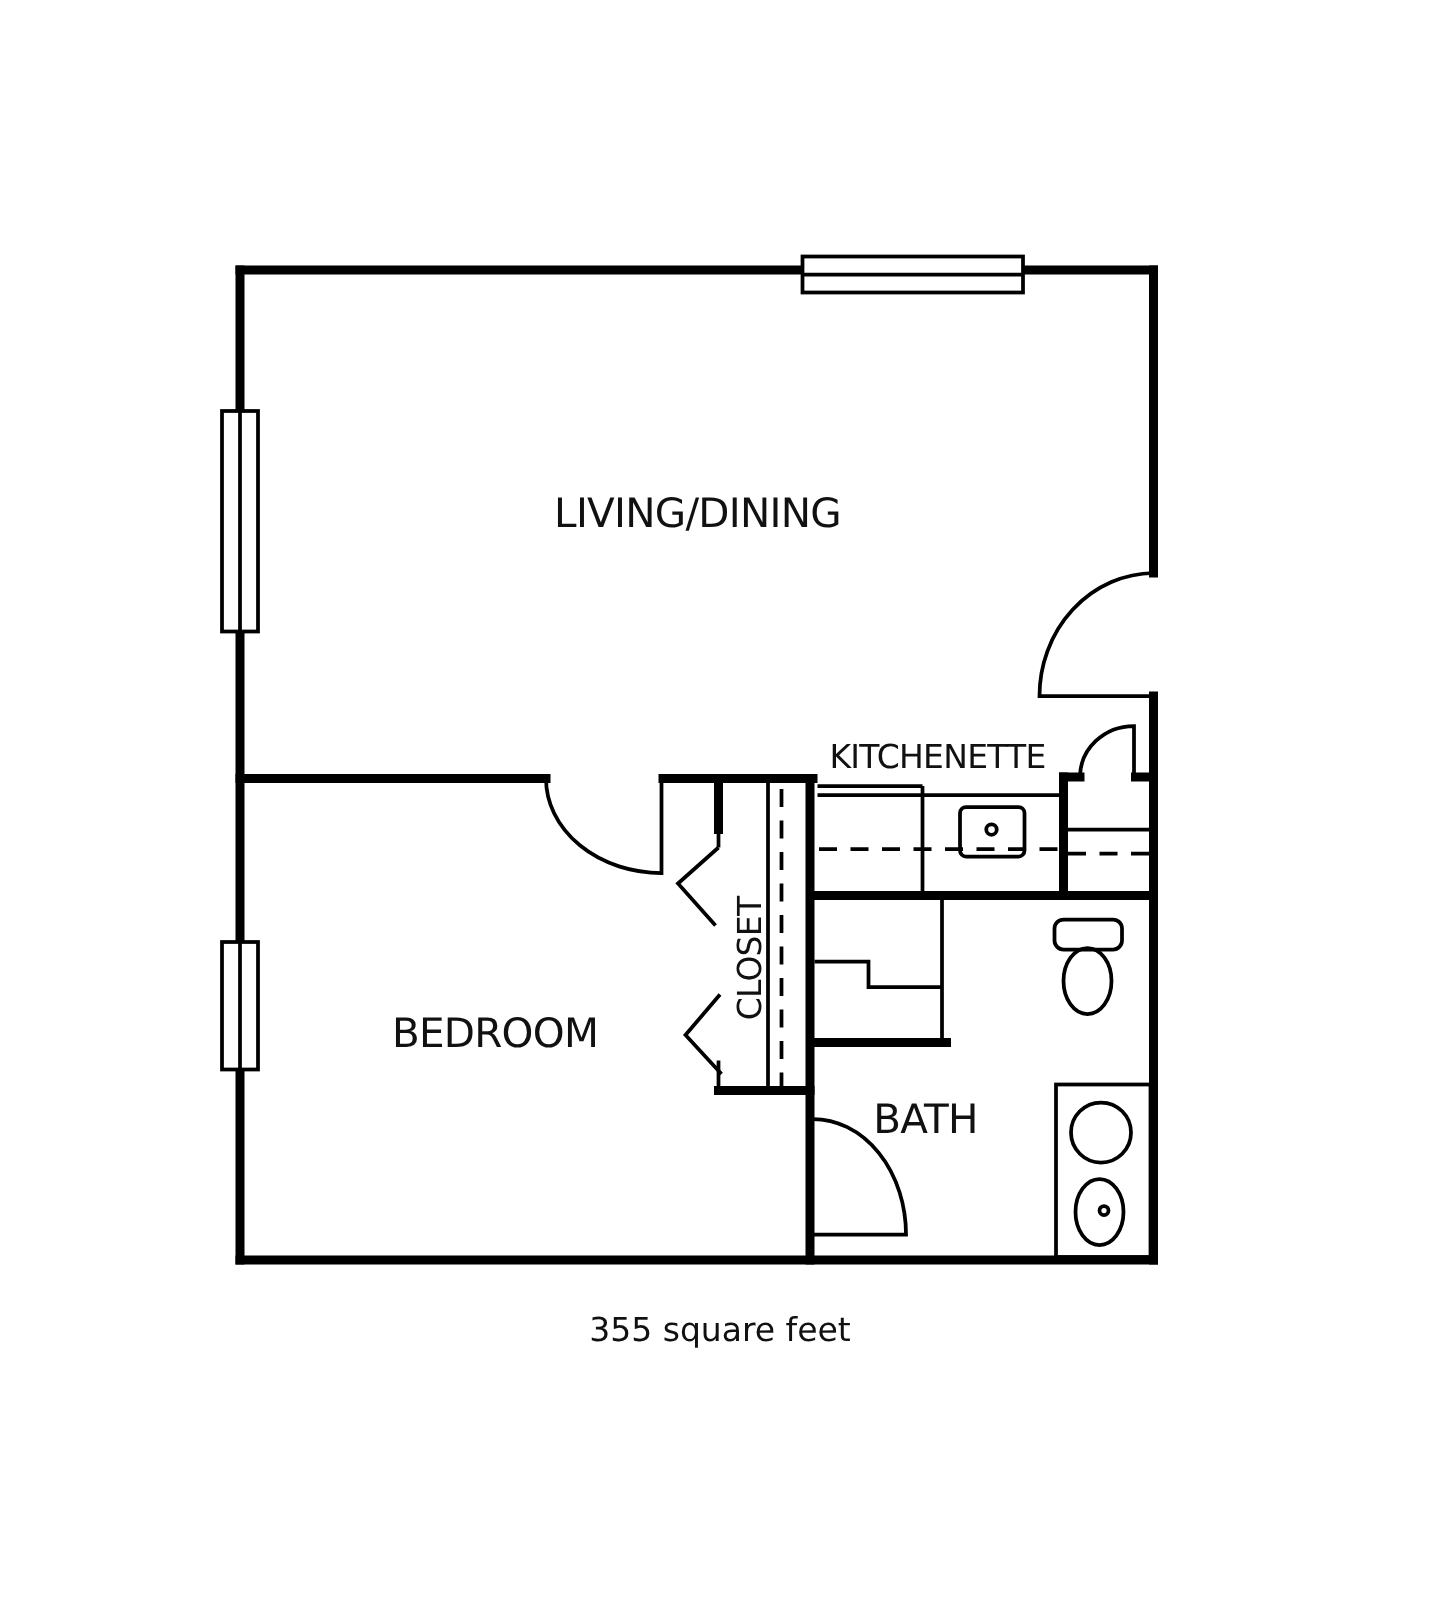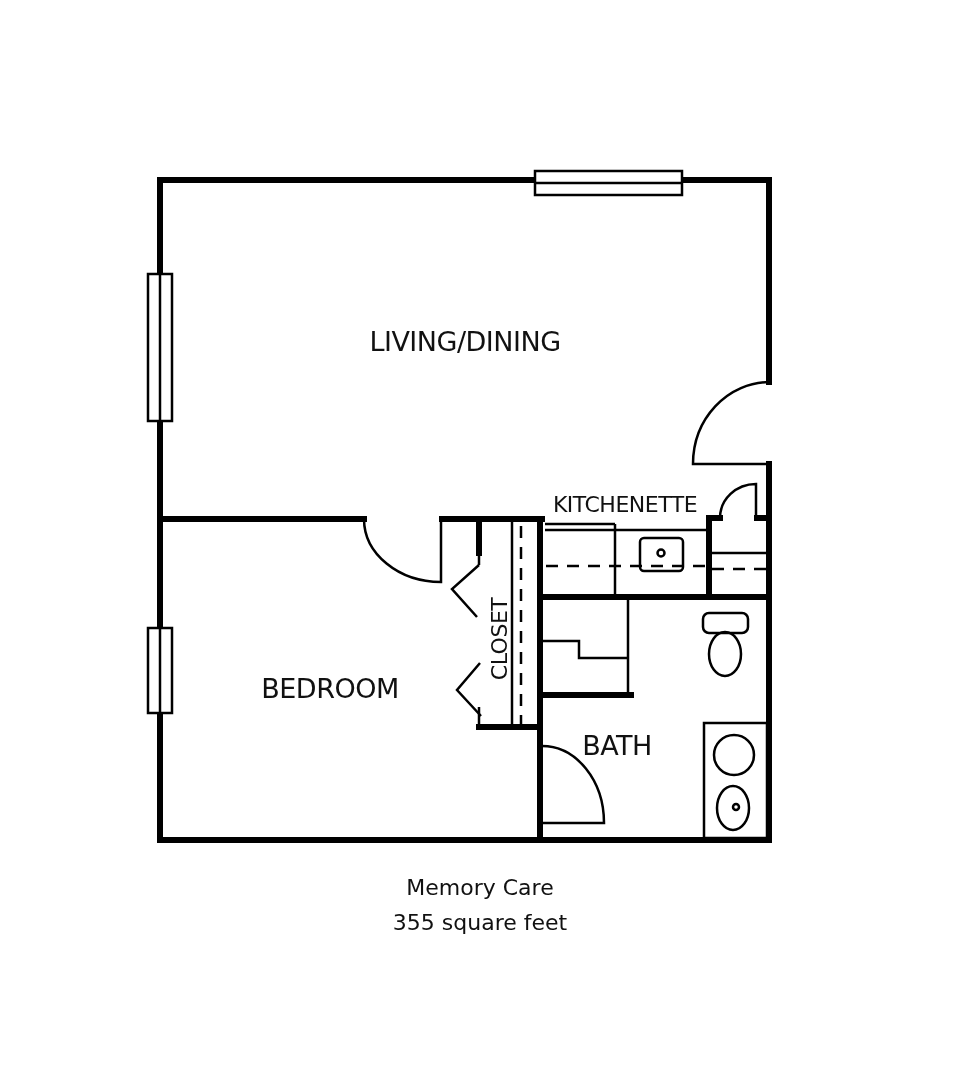--- a/index.html
+++ b/index.html
@@ -110,15 +110,14 @@
   </g>
 
   <text class="room-label" x="465" y="351" text-anchor="middle">LIVING/DINING</text>
   <text class="kitchen-label" x="625" y="512" text-anchor="middle">KITCHENETTE</text>
   <text class="room-label" x="330" y="698" text-anchor="middle">BEDROOM</text>
   <text class="kitchen-label" x="507" y="639" text-anchor="middle" transform="rotate(-90 507 639)">CLOSET</text>
   <text class="room-label" x="617" y="755" text-anchor="middle">BATH</text>
 </svg>
 
 <div class="caption">
-  <div>Memory Care</div>
   <div>355 square feet</div>
 </div>
 
 </body></html>

